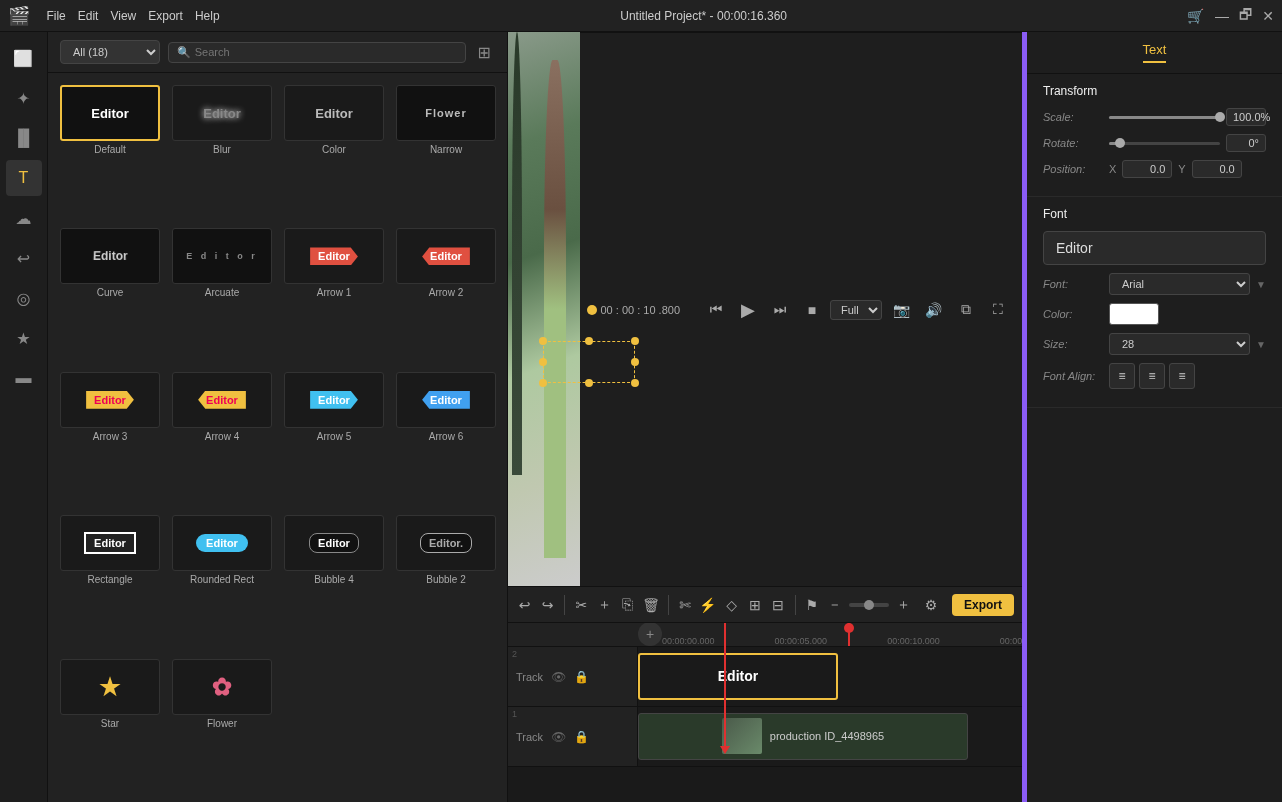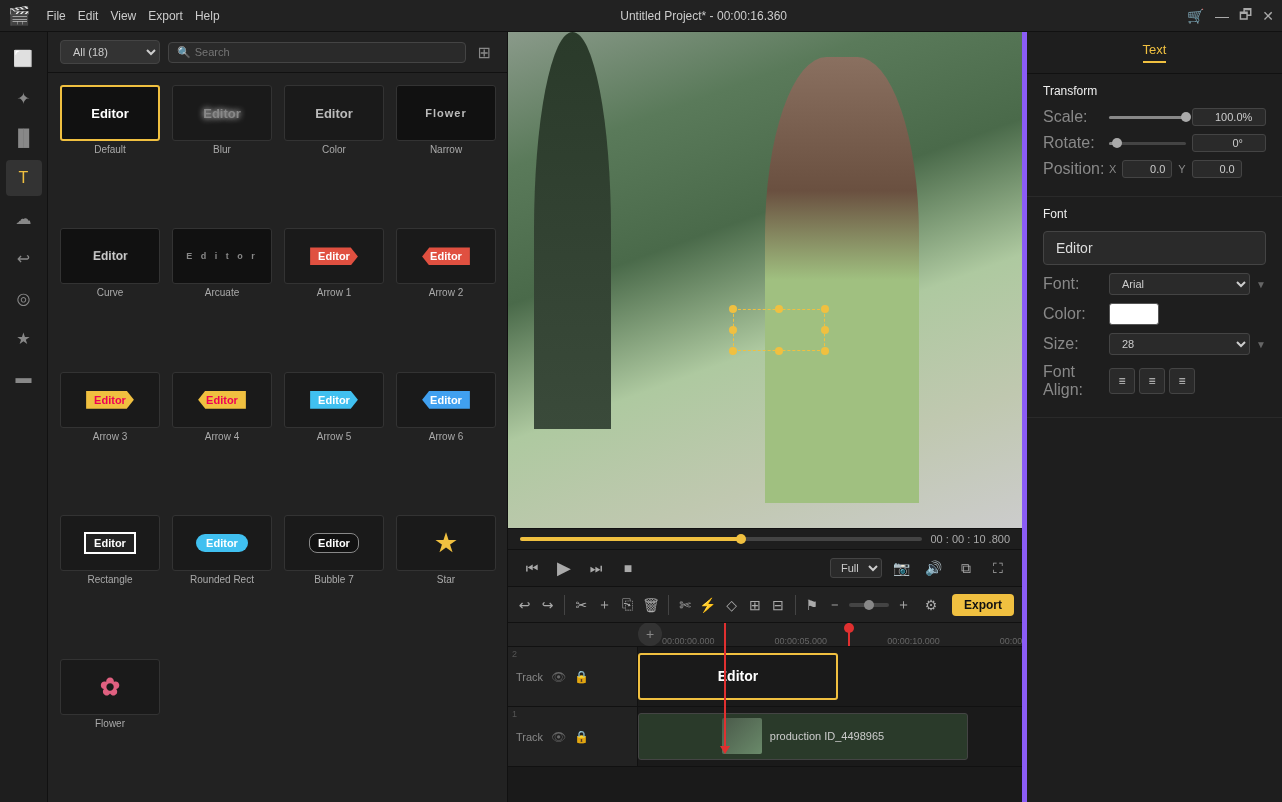--- a/index.html
+++ b/index.html
@@ -160,21 +160,21 @@
       font-size: 10px;
       color: #aaa;
       margin-top: 3px;
       text-align: center;
     }
 
     
     .preview-area {
       flex: 1;
       display: flex;
-      flex-direction: column;
+      flex-direction: row;
       background: #1a1a1a;
     }
 
     .video-container {
       flex: 1;
       background: #000;
       position: relative;
       display: flex;
       align-items: center;
       justify-content: center;
@@ -300,23 +300,24 @@
       margin-bottom: 10px;
     }
     .prop-row {
       display: flex;
       align-items: center;
       margin-bottom: 8px;
       gap: 6px;
     }
     .prop-label {
       color: #888;
-      font-size: 16px;
+      font-size: 11px;
       width: 60px;
       flex-shrink: 0;
+      font-style: italic;
     }
     .prop-slider {
       flex: 1;
       height: 3px;
       background: #444;
       border-radius: 2px;
       position: relative;
       cursor: pointer;
     }
     .prop-slider-fill {
@@ -332,22 +333,22 @@
       height: 10px;
       background: #aaa;
       border-radius: 50%;
     }
     .prop-value {
       color: #ccc;
       font-size: 11px;
       background: #2a2a2a;
       border: 1px solid #444;
       border-radius: 3px;
-      padding: 2px 22px;
-      width: 74px;
+      padding: 2px 6px;
+      width: 40px;
       text-align: right;
     }
     .prop-xy {
       display: flex;
       align-items: center;
       gap: 6px;
       flex: 1;
     }
     .prop-xy-label {
       color: #888;
@@ -727,23 +728,29 @@
         <div class="template-thumb" style="background:#1a1a1a;">
           <div style="background:#40c0f0; border-radius:12px; padding:3px 10px; color:#fff; font-size:11px; font-weight:bold;">Editor</div>
         </div>
         <div class="template-label">Rounded Rect</div>
       </div>
 
       <div class="template-item">
         <div class="template-thumb" style="background:#1a1a1a;">
           <div style="background:#111; border:1px solid #888; border-radius:8px; padding:3px 8px; color:#fff; font-size:11px; font-weight:bold; position:relative;">Editor</div>
         </div>
-        <div class="template-label">Bubble 7</div>
-      </div>
-
+        <div class="template-label">Bubble 4</div>
+      </div>
+
+      <div class="template-item">
+        <div class="template-thumb" style="background:#1a1a1a;">
+          <div style="background:#111; border:1px solid #aaa; border-radius:8px; padding:3px 8px; color:#aaa; font-size:11px; font-weight:bold;">Editor.</div>
+        </div>
+        <div class="template-label">Bubble 2</div>
+      </div>
 
       <div class="template-item">
         <div class="template-thumb" style="background:#1a1a1a; position:relative;">
           <span style="color:#f0c040; font-size:24px;">★</span>
         </div>
         <div class="template-label">Star</div>
       </div>
 
       <div class="template-item">
         <div class="template-thumb" style="background:#1a1a1a;">

